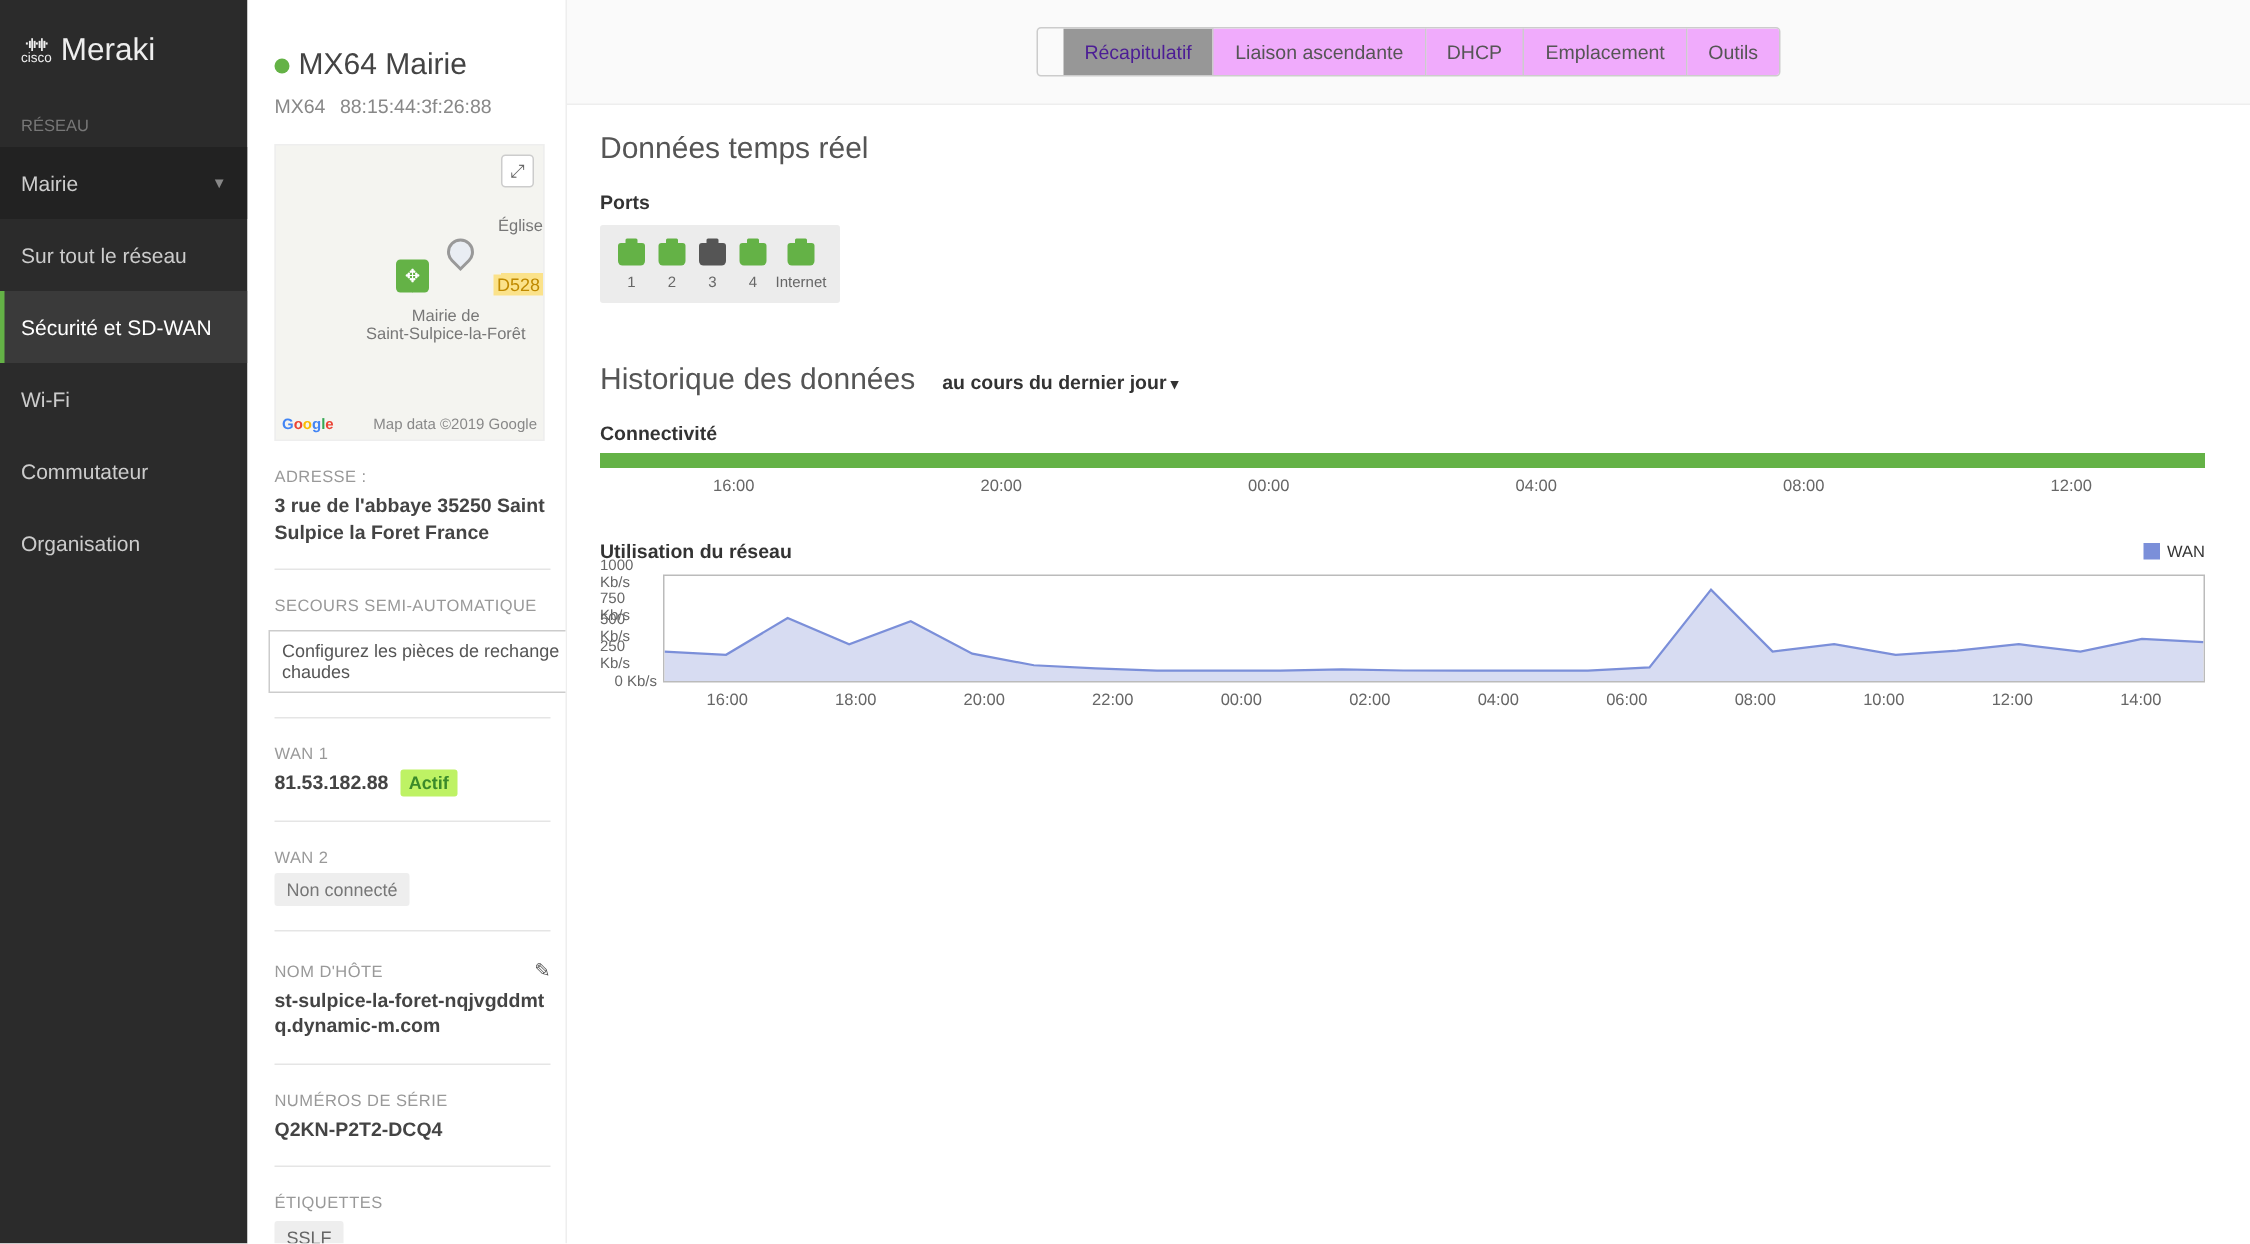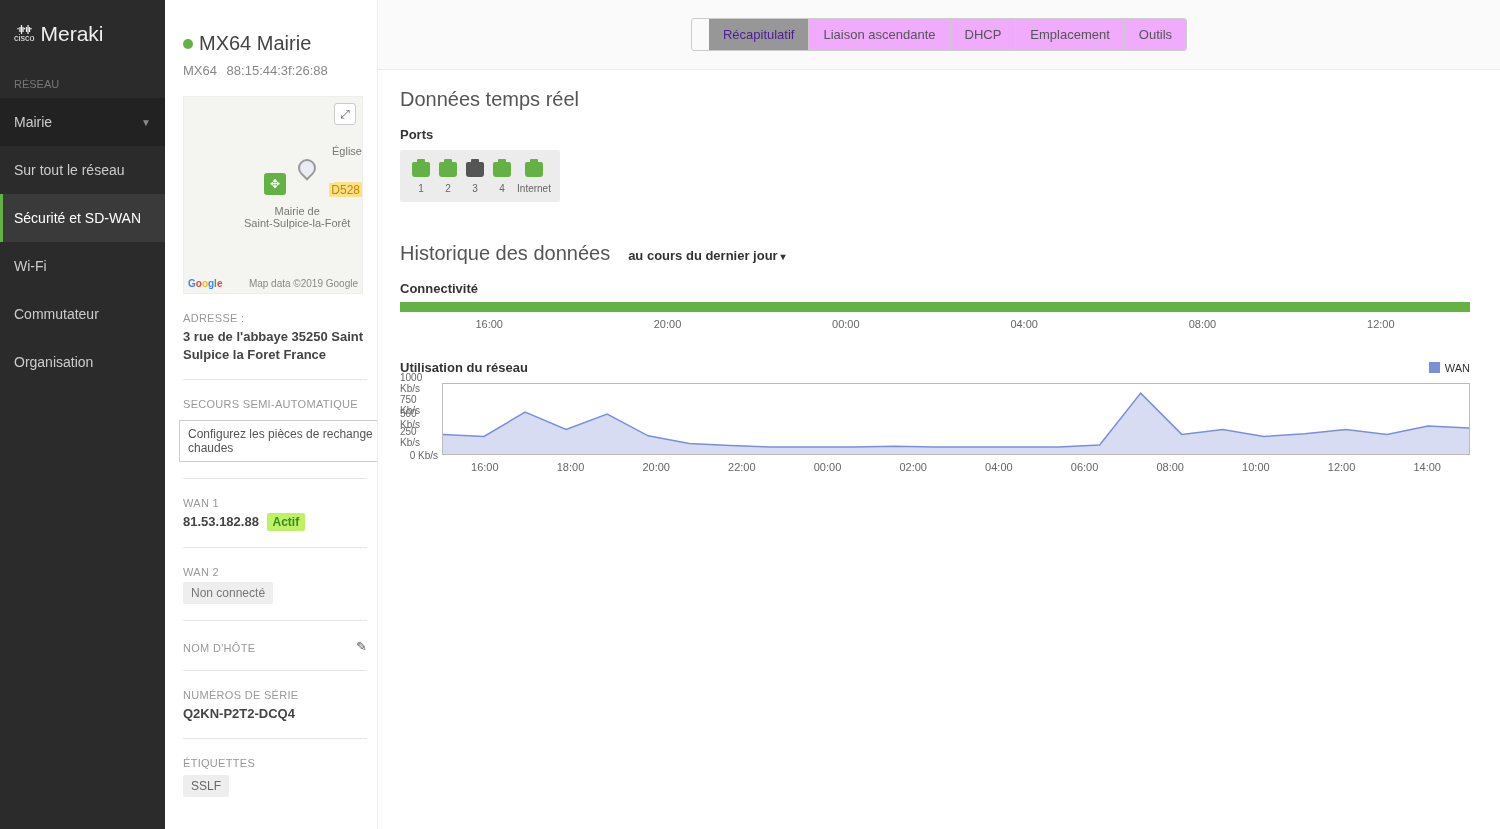--- a/index.html
+++ b/index.html
@@ -162,20 +162,21 @@
   <hr class="divider">
 
   <div class="info-label">WAN 2</div>
   <span class="badge-notconn">Non connecté</span>
   <hr class="divider">
 
   <div class="info-row">
     <div class="info-label" style="margin-top:18px">NOM D'HÔTE</div>
     <span class="edit-icon" style="margin-top:18px">✎</span>
   </div>
+  <div class="info-value" style="word-break:break-all;">st-sulpice-la-foret-nqjvgddmtq.dynamic-m.com</div>
   <hr class="divider">
 
   <div class="info-label">NUMÉROS DE SÉRIE</div>
   <div class="info-value">Q2KN-P2T2-DCQ4</div>
   <hr class="divider">
 
   <div class="info-label">ÉTIQUETTES</div>
   <span class="tag-pill">SSLF</span>
   
 

